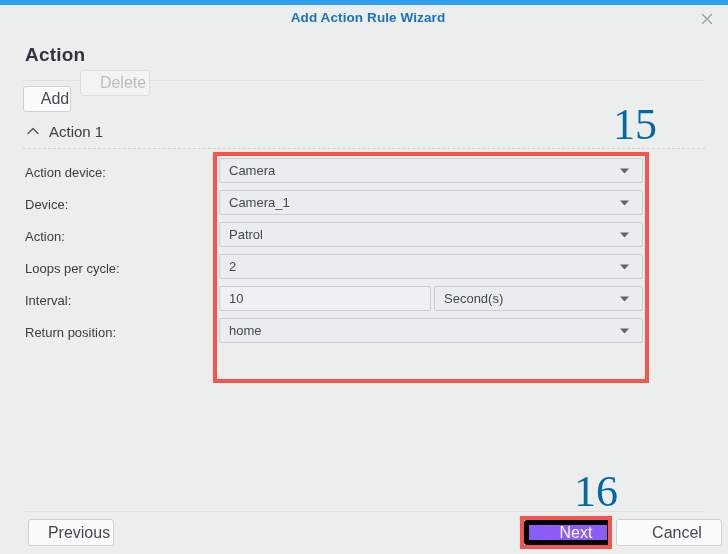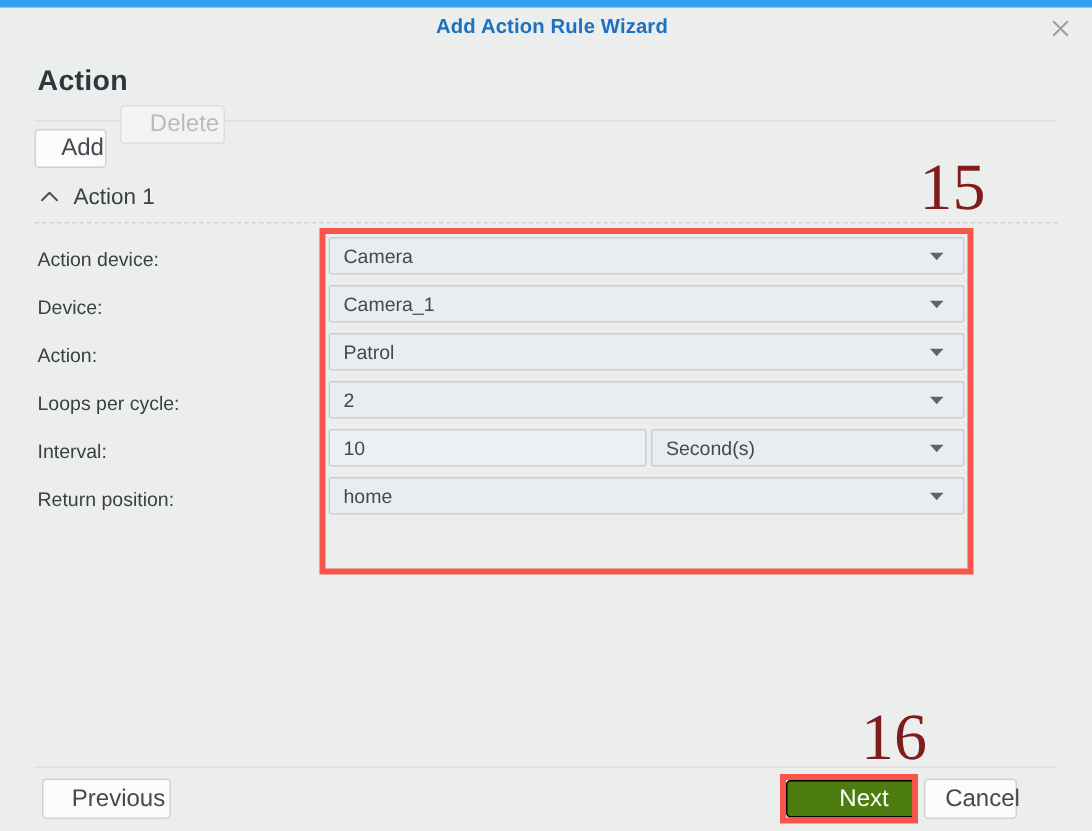--- a/index.html
+++ b/index.html
@@ -198,21 +198,21 @@
   .hl-next {
     left: 520px; top: 516px;
     width: 92px; height: 33px;
   }
 
   
   .annot {
     position: absolute;
     font-family: "Liberation Serif", serif;
     font-size: 44px;
-    color: #7f1d1d;
+    color: #0369a1;
     line-height: 1;
   }
   .annot-15 { left: 613px; top: 103px; }
   .annot-16 { left: 574px; top: 470px; }
 
   
   .footer-rule {
     position: absolute;
     left: 23px; top: 511px;
     width: 682px;
@@ -221,28 +221,28 @@
   }
   .btn-previous {
     position: absolute;
     left: 28px; top: 519px;
     width: 86px; height: 27px;
   }
   .btn-next {
     position: absolute;
     left: 524px; top: 520px;
     width: 88px; height: 25px;
-    background: #4d7c0f;
-    border: 1px solid #000000;
+    background: #8b5cf6;
+    border: 5px solid #000000;
     color: #ffffff;
   }
   .btn-cancel {
     position: absolute;
     left: 616px; top: 519px;
-    width: 62px; height: 27px;
+    width: 106px; height: 27px;
   }
 </style>
 </head>
 <body>
 
 <div class="accent-bar"></div>
 
 <div class="titlebar">
   <div class="titlebar-title">Add Action Rule Wizard</div>
   <div class="close-icon">

